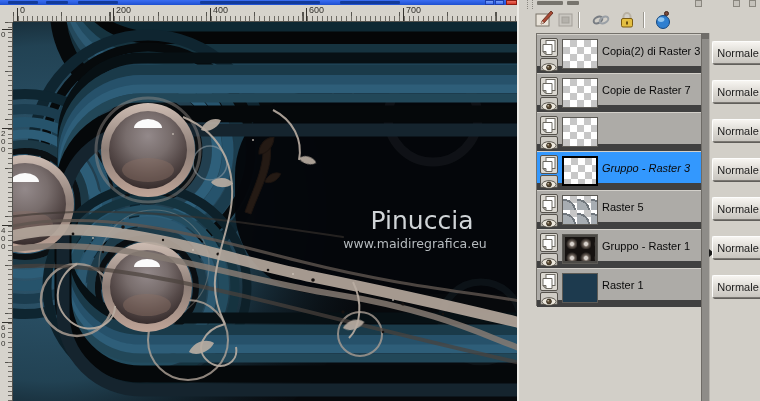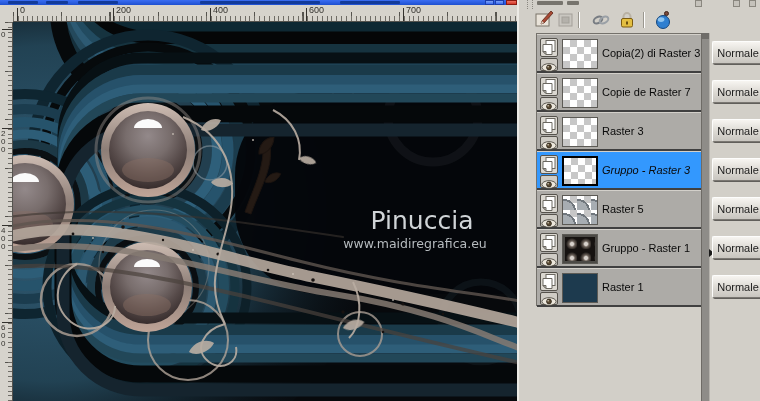--- a/index.html
+++ b/index.html
@@ -38,21 +38,21 @@
   .panel-header{position:absolute;left:0;top:0;width:241px;height:9px;overflow:hidden;}
   .grip{position:absolute;left:8px;top:0;width:4px;height:9px;border-left:1px dotted #8a8780;border-right:1px dotted #8a8780;}
   .ph-smudge{position:absolute;top:1px;height:4px;background:#77746d;border-radius:1px;}
   .ph-ico{position:absolute;top:0;width:7px;height:7px;border:1px solid #8a877f;box-sizing:border-box;background:#c5c2bb;}
 
   .panel-toolbar{position:absolute;left:0;top:9px;width:241px;height:24px;}
   .ptb-icon{position:absolute;top:1px;width:20px;height:20px;cursor:pointer;}
   .ptb-sep{position:absolute;top:3px;width:1px;height:16px;background:#9a978f;box-shadow:1px 0 0 #ffffff;}
 
   .rows{position:absolute;left:17px;top:33px;width:165px;height:273px;background:#aba9a5;border-top:1px solid #74716b;border-left:1px solid #74716b;box-sizing:border-box;}
-  .lrow{position:relative;width:100%;height:39px;background:#adaba7;border-top:1px solid #d3d0ca;border-bottom:2px solid #404040;box-sizing:border-box;cursor:pointer;}
+  .lrow{position:relative;width:100%;height:39px;background:#adaba7;border-top:1px solid #d3d0ca;border-bottom:7px solid #404040;box-sizing:border-box;cursor:pointer;}
   .lrow.selected{background:#3398fe;font-style:italic;}
   .pagesbox{position:absolute;left:3px;top:3px;width:18px;height:19px;background:#dad7d0;border:1px solid #55524c;border-radius:2px;box-sizing:border-box;}
   .eyebox{position:absolute;left:3px;top:23px;width:18px;height:13px;background:#cfccc5;border:1px solid #55524c;border-radius:2px;box-sizing:border-box;}
   .thumb{position:absolute;left:25px;top:4px;width:36px;height:30px;border:1px solid #5c5a55;box-sizing:border-box;
     background-color:#fff;background-image:conic-gradient(#c7c7c7 25%,#ffffff 0 50%,#c7c7c7 0 75%,#ffffff 0);background-size:14px 14px;}
   .lrow.selected .thumb{border:2px solid #000;}
   .thumb.t-circle{background-image:radial-gradient(circle 13px at 1px 15px,#a7adb2 0 10px,#70777d 10px 12px,rgba(0,0,0,0) 12px),conic-gradient(#c7c7c7 25%,#ffffff 0 50%,#c7c7c7 0 75%,#ffffff 0);}
   .thumb.t-dark{background-color:#0b0b0b;background-image:radial-gradient(circle 6px at 9px 9px,#d8d2cc 0 1.5px,#6a6058 3px,#161210 6px),radial-gradient(circle 6px at 9px 22px,#d8d2cc 0 1.5px,#6a6058 3px,#161210 6px);box-shadow:inset 0 0 0 2px #4c4a46;}
   .thumb.t-solid{background-color:#1d3a4e;background-image:none;}
   .lname{position:absolute;left:65px;top:0;height:100%;display:flex;align-items:center;font-size:11px;color:#0a0a0a;white-space:nowrap;}
@@ -368,21 +368,20 @@
             </svg>
         </div>
         <div class="eyebox">
           <svg width="16" height="11" viewBox="0 0 18 11">
               <ellipse cx="9" cy="5.5" rx="8" ry="4.3" fill="#ece7dc" stroke="#4a473f"></ellipse>
               <circle cx="9" cy="5.5" r="2.7" fill="#5a4a32" stroke="#2c2418"></circle>
               <circle cx="8" cy="4.6" r="0.8" fill="#e8e2d2"></circle>
             </svg>
         </div>
         <div class="thumb"></div>
-        <div class="lname">Raster 3</div>
       </div>
 
       <div class="lrow selected">
         <div class="pagesbox">
           <svg width="16" height="17" viewBox="0 0 16 17">
               <rect x="5" y="1.5" width="9" height="11" fill="#fff" stroke="#6b6861"></rect>
               <path d="M2 5.5 h9 v10 h-6 l-3 -3 z" fill="#fff" stroke="#6b6861"></path>
               <path d="M2 12.5 l3 3 v-3 z" fill="#c9c5bd" stroke="#6b6861"></path>
             </svg>
         </div>

